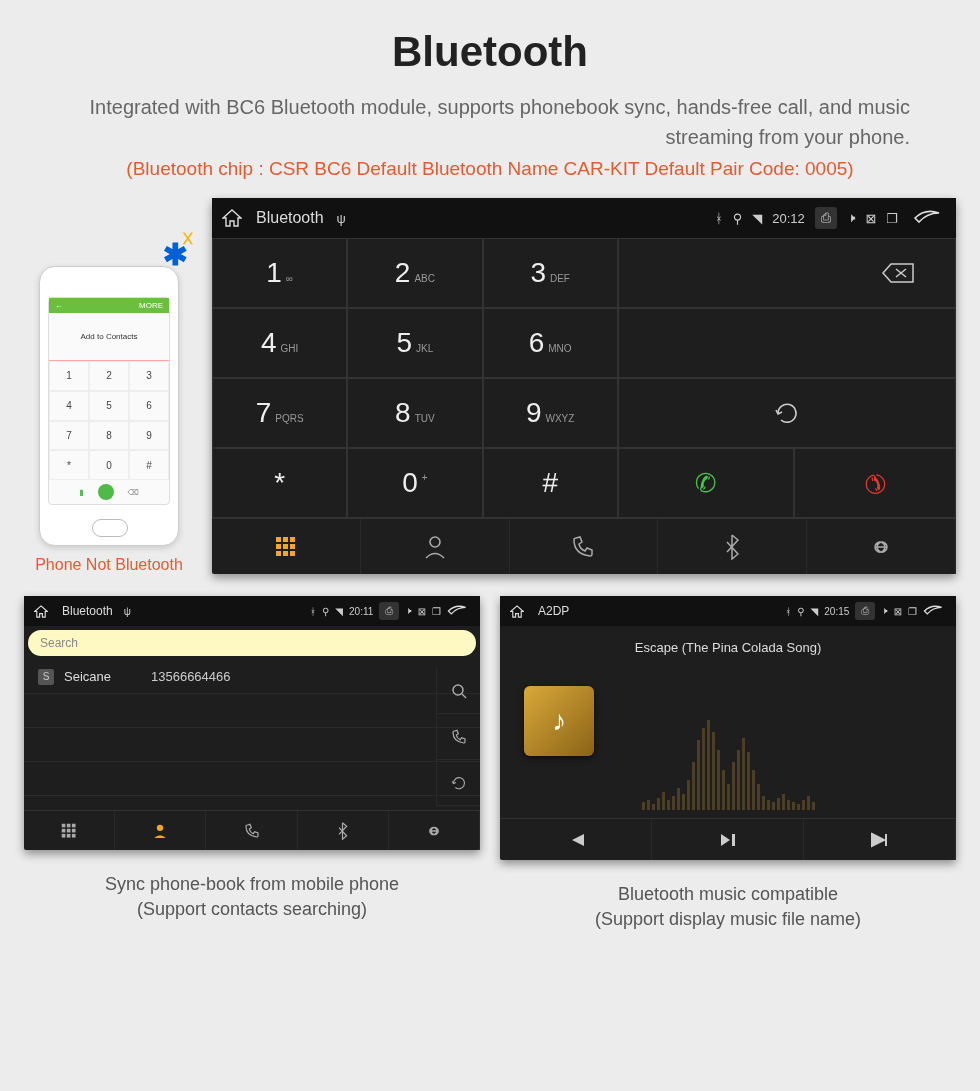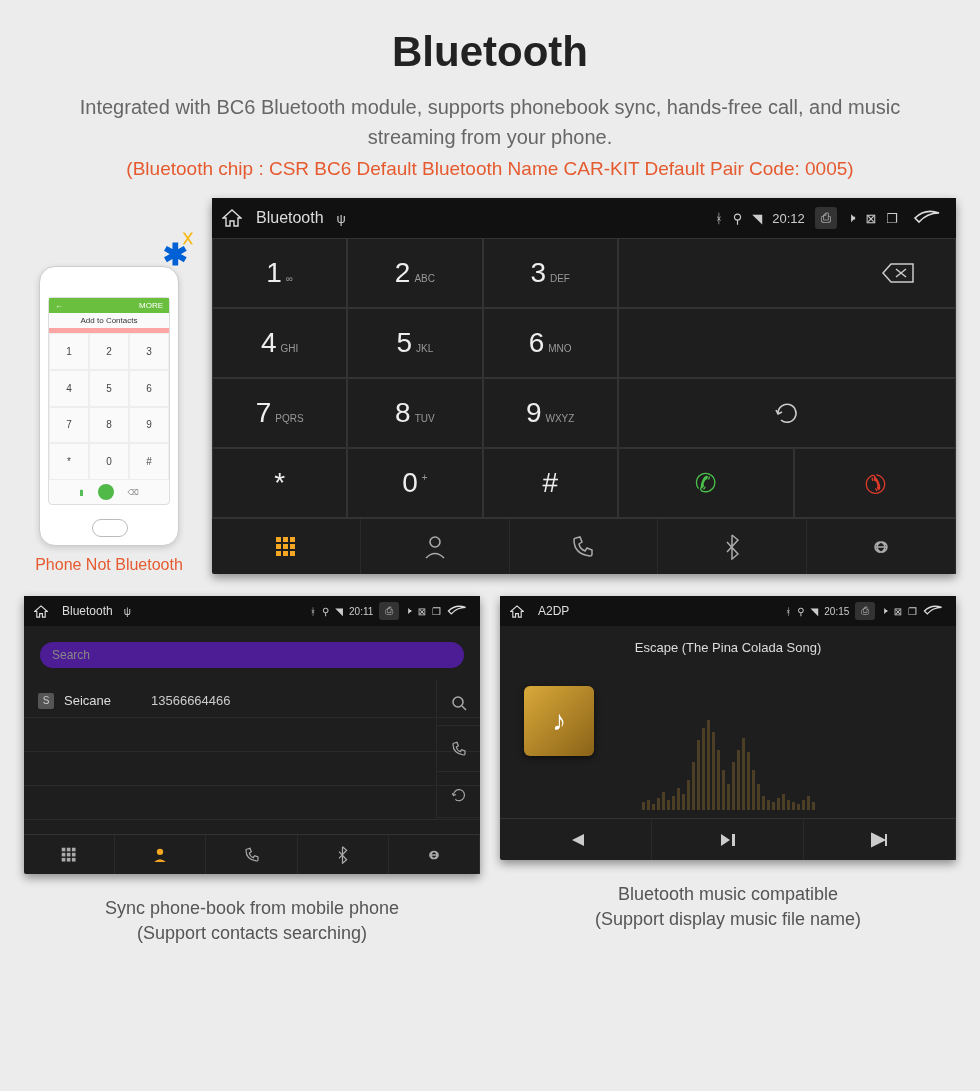--- a/index.html
+++ b/index.html
@@ -4,21 +4,21 @@
 <style>
   * { box-sizing: border-box; margin: 0; padding: 0; }
   body {
     width: 980px;
     height: 1091px;
     background: #ececec;
     font-family: Arial, Helvetica, sans-serif;
     color: #333;
   }
   .title { text-align: center; font-size: 42px; font-weight: bold; padding-top: 28px; color: #222; }
-  .subtitle { text-align: center; font-size: 20px; color: #666; padding: 16px 70px 6px; line-height: 1.5; }
+  .subtitle { text-align: right; font-size: 20px; color: #666; padding: 16px 70px 6px; line-height: 1.5; }
   .specs { text-align: center; font-size: 19px; color: #e65a2f; padding-bottom: 18px; }
 
   .top-row { display: flex; align-items: flex-end; gap: 18px; padding: 0 24px; }
   .phone-wrap { width: 170px; text-align: center; }
   .phone-mock { width: 140px; height: 280px; margin: 0 auto 10px; background: #fff; border-radius: 16px; border: 1px solid #ccc; box-shadow: 0 2px 6px rgba(0,0,0,.15); position: relative; padding: 30px 8px 40px; }
   .phone-mock .screen { background: #fafafa; width: 100%; height: 100%; border: 1px solid #ddd; border-radius: 4px; display: flex; flex-direction: column; font-size: 8px; }
   .phone-mock .screen .greenbar { background: #6abf3e; color: #fff; padding: 3px 6px; display:flex; justify-content:space-between; }
   .phone-mock .screen .dial { flex:1; display:grid; grid-template-columns:repeat(3,1fr); }
   .phone-mock .screen .dial div { border:0.5px solid #eee; display:flex; align-items:center; justify-content:center; font-size:10px; color:#444;}
   .phone-mock .screen .callrow { height:24px; display:flex; align-items:center; justify-content:center; gap:14px; }
@@ -61,21 +61,21 @@
   .hu-nav .navbtn.active { color:#f5a623; }
   .hu-nav-sm { height:40px;}
   .hu-nav-sm .navbtn { font-size:16px;}
 
   
   .bottom-row { display:flex; gap:20px; padding:22px 24px 0; }
   .panel-wrap { flex:1; }
   .panel-wrap .caption { text-align:center; font-size:18px; color:#555; padding-top:10px; line-height:1.4;margin-top:12px;}
 
   
-  .searchbar { margin:16px; height:26px; background:#4c1d95; border-radius:14px; padding:0 12px; color:#888; font-size:12px; display:flex; align-items:center;}
+  .searchbar { margin:4px; height:26px; background:#fef9c3; border-radius:14px; padding:0 12px; color:#888; font-size:12px; display:flex; align-items:center;}
   .contact-list { height:150px; }
   .contact-row { display:flex; align-items:center; height:34px; padding:0 14px; border-bottom:1px solid #2a2a2a; font-size:13px; color:#ddd;}
   .contact-row .badge { width:16px; height:16px; background:#555; color:#ccc; font-size:10px; display:inline-flex; align-items:center; justify-content:center; margin-right:10px; border-radius:2px;}
   .contact-row .num { margin-left:40px; color:#ccc;}
   .side-icons { position:absolute; right:0; top:38px; width:44px; display:flex; flex-direction:column; }
   .side-icons div { height:46px; display:flex; align-items:center; justify-content:center; color:#aaa; font-size:16px; border-bottom:1px solid #2a2a2a; border-left:1px solid #2a2a2a;}
   .contacts-body { position:relative; }
 
   
   .music-body { height:192px; position:relative; display:flex; flex-direction:column; align-items:center; justify-content:flex-start; padding-top:14px; }
@@ -98,21 +98,21 @@
 <div class="top-row">
 
   <div class="phone-wrap">
     <div class="phone-mock">
       <div class="bt-sig">✱</div>
       <div class="screen">
         <div class="greenbar">
             <span>←</span>
             <span>MORE</span>
           </div>
-        <div style="padding:3px 6px;border-bottom:5px solid #fca5a5;">Add to Contacts</div>
+        <div style="padding:19px 6px;border-bottom:1px solid #fca5a5;">Add to Contacts</div>
         <div class="dial">
           <div>1</div>
             <div>2</div>
             <div>3</div>
             <div>4</div>
             <div>5</div>
             <div>6</div>
             <div>7</div>
             <div>8</div>
             <div>9</div>

